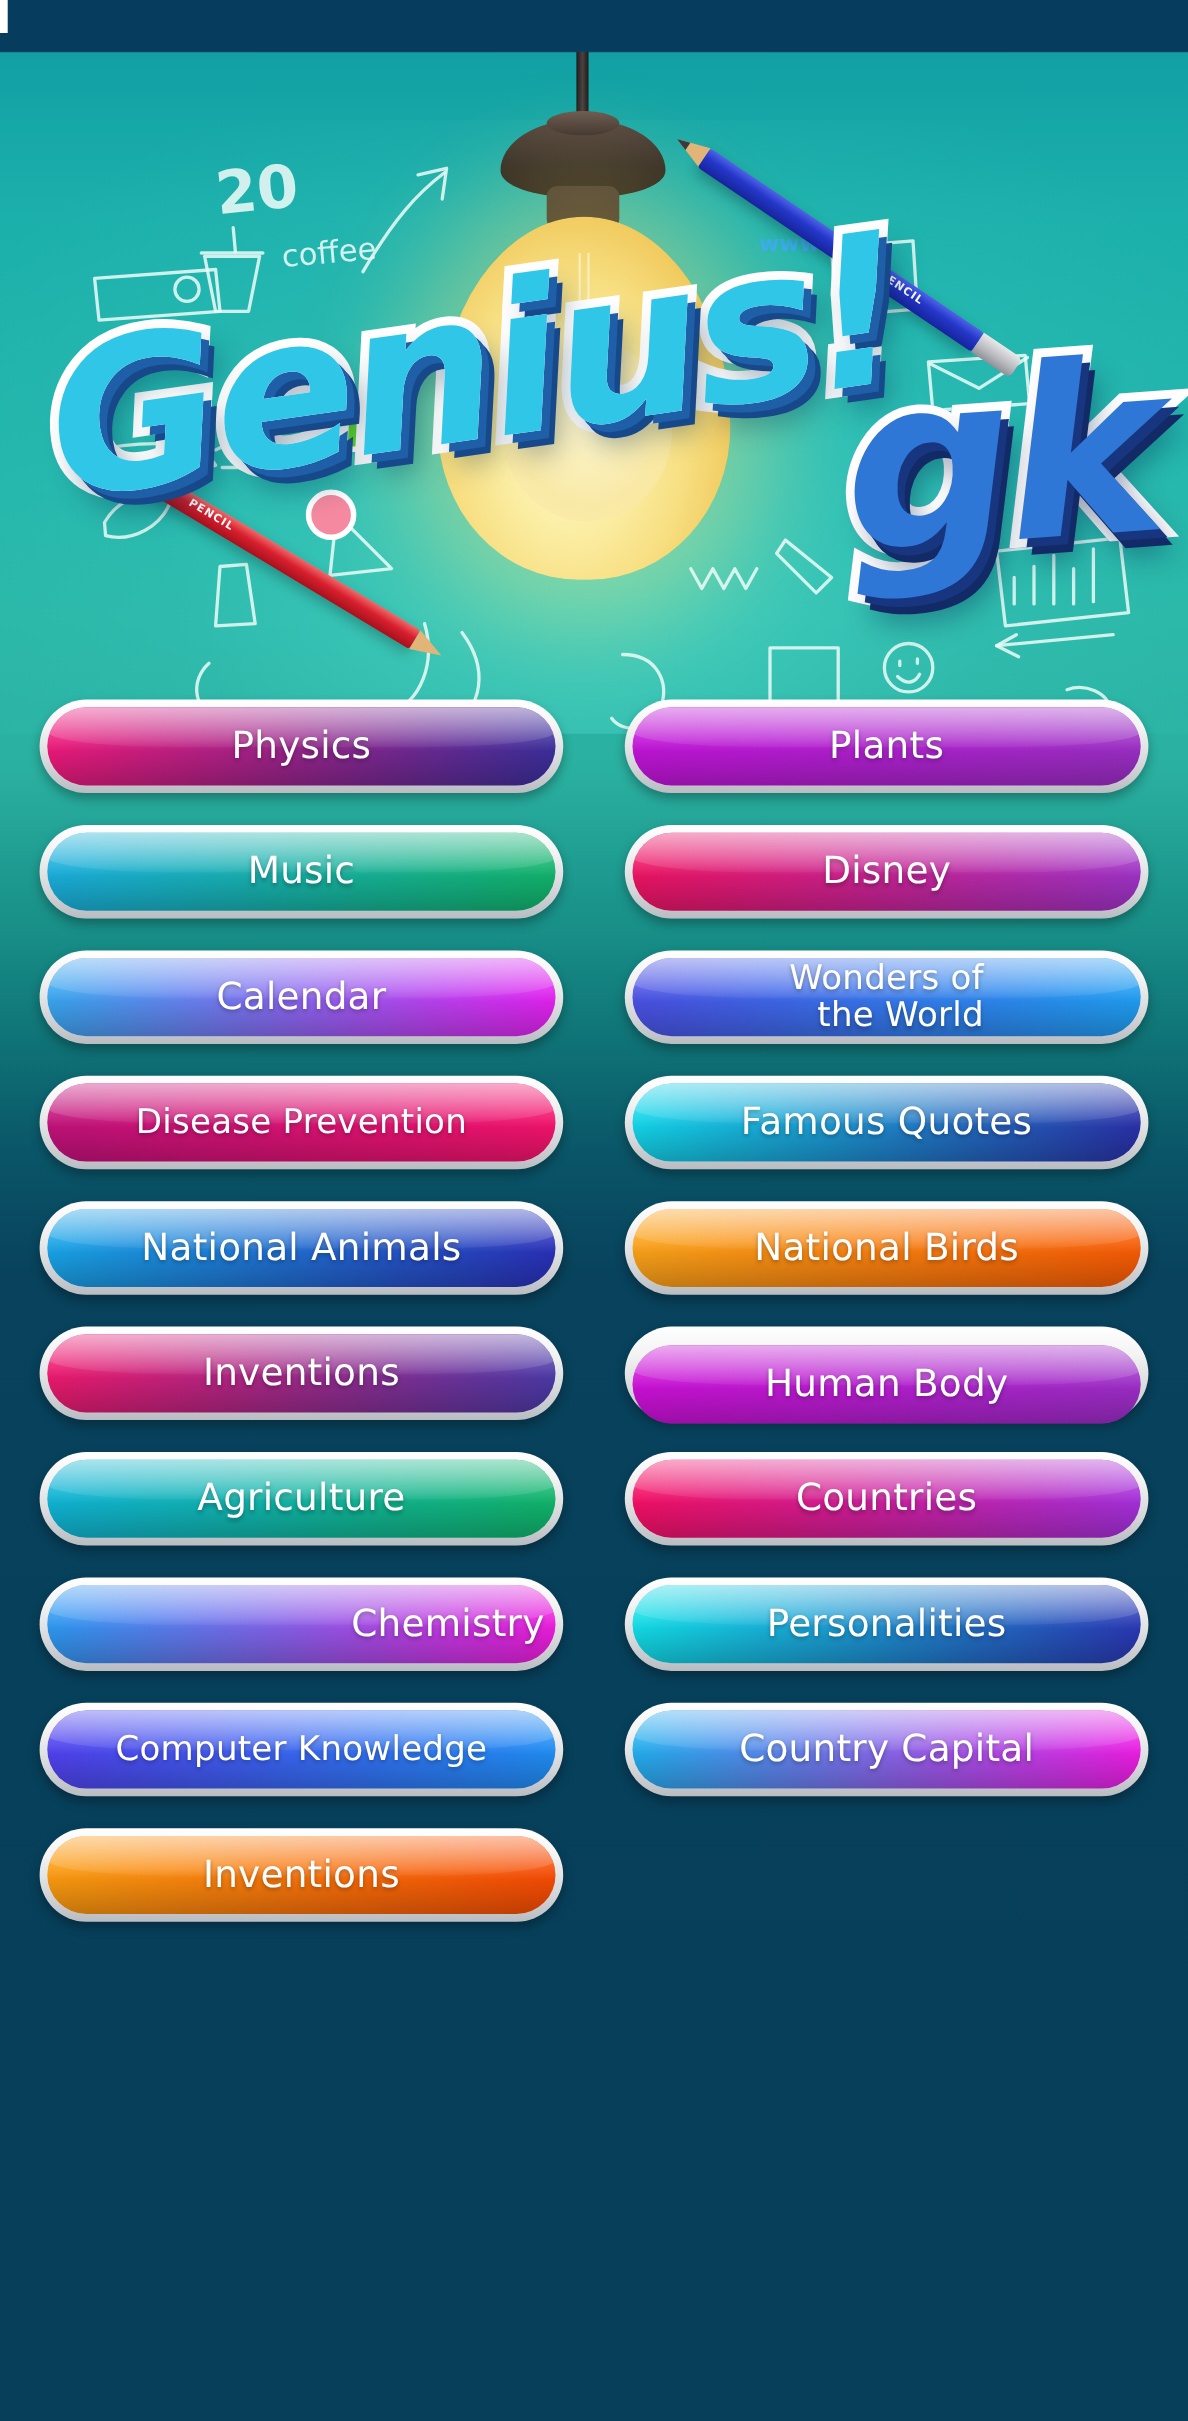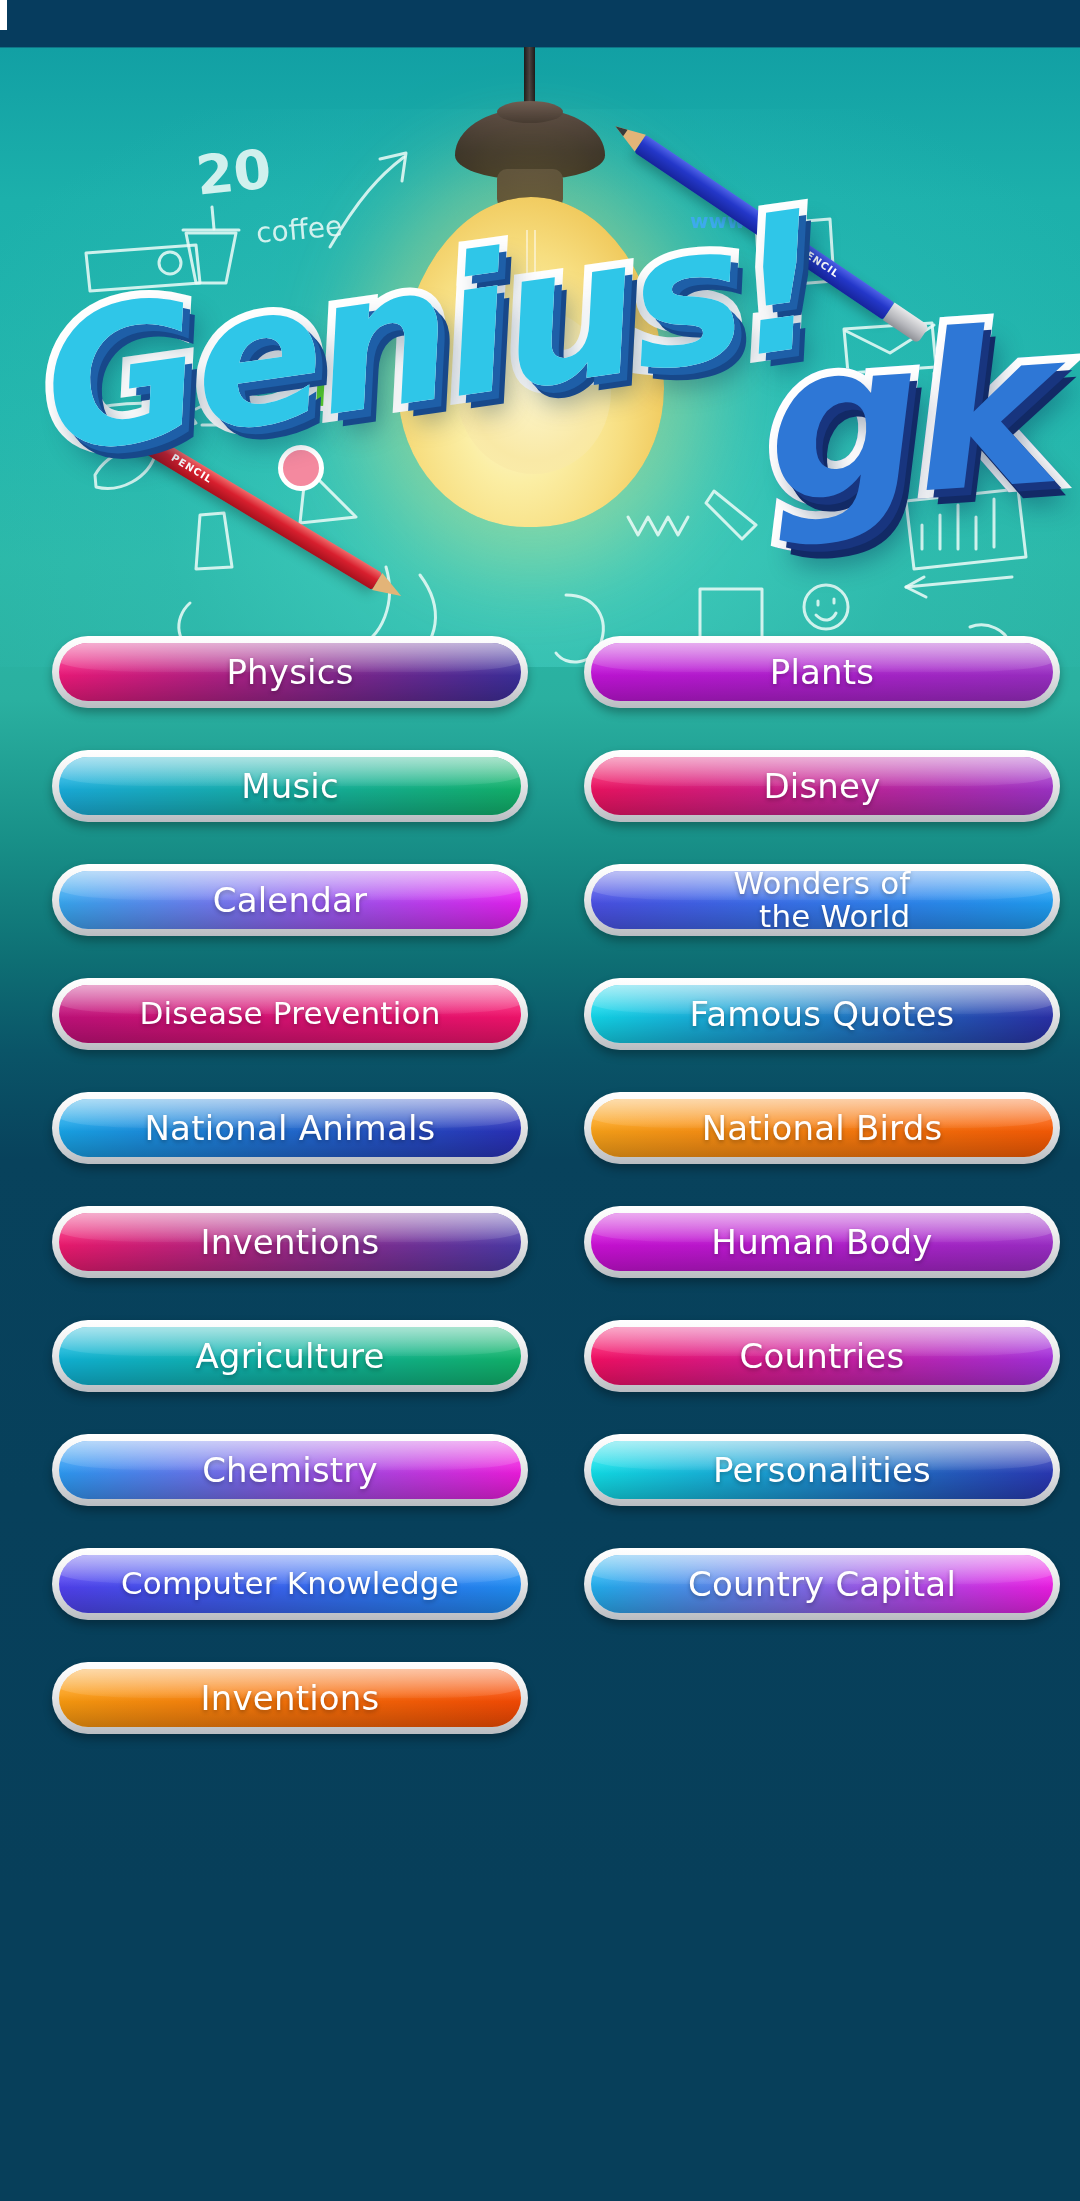--- a/index.html
+++ b/index.html
@@ -178,21 +178,21 @@
   .grid{
     position:absolute; left:0; top:636px; width:1080px;
     display:grid;
     grid-template-columns:476px 476px;
     column-gap:56px;
     row-gap:8px;
     justify-content:center;
   }
   .cell{ position:relative; height:106px; }
   .btn{
-    position:absolute; left:16px; top:0; width:100%; height:72px;
+    position:absolute; left:0; top:0; width:100%; height:85px;
     border-radius:50px;
     border:none;
     padding:7px;
     background:linear-gradient(180deg,#ffffff 0%, #f3f3f3 30%, #d2d4d7 72%, #b9bcc1 100%);
     box-shadow:0 5px 10px rgba(0,0,0,.30);
     cursor:pointer;
     display:block;
   }
   .btn .face{
     width:100%; height:100%;
@@ -404,21 +404,21 @@
       <div class="cell">
         <button class="btn">
           <span class="face" style="background: linear-gradient(100deg, rgb(240, 25, 110) 0%, rgb(74, 58, 168) 100%);">
             <span style="position: absolute; inset: 0px; border-radius: 44px; pointer-events: none; background: linear-gradient(rgba(255, 255, 255, 0.38) 0%, rgba(255, 255, 255, 0.1) 42%, rgba(0, 0, 0, 0.04) 56%, rgba(0, 0, 0, 0.22) 100%);"></span>
             <span class="label">Inventions</span>
           </span>
         </button>
       </div>
       <div class="cell">
         <button class="btn">
-          <span class="face" style="background: linear-gradient(100deg, rgb(204, 15, 214) 0%, rgb(155, 45, 198) 100%);">
+          <span class="face" style="background: linear-gradient(100deg, rgb(204, 15, 214) 0%, rgb(155, 45, 198) 100%); margin-top: 10px;">
             <span style="position: absolute; inset: 0px; border-radius: 44px; pointer-events: none; background: linear-gradient(rgba(255, 255, 255, 0.38) 0%, rgba(255, 255, 255, 0.1) 42%, rgba(0, 0, 0, 0.04) 56%, rgba(0, 0, 0, 0.22) 100%);"></span>
             <span class="label">Human Body</span>
           </span>
         </button>
       </div>
       <div class="cell">
         <button class="btn">
           <span class="face" style="background: linear-gradient(100deg, rgb(16, 180, 216) 0%, rgb(17, 180, 106) 100%);">
             <span style="position: absolute; inset: 0px; border-radius: 44px; pointer-events: none; background: linear-gradient(rgba(255, 255, 255, 0.38) 0%, rgba(255, 255, 255, 0.1) 42%, rgba(0, 0, 0, 0.04) 56%, rgba(0, 0, 0, 0.22) 100%);"></span>
             <span class="label">Agriculture</span>
@@ -428,21 +428,21 @@
       <div class="cell">
         <button class="btn">
           <span class="face" style="background: linear-gradient(100deg, rgb(245, 15, 99) 0%, rgb(164, 48, 220) 100%);">
             <span style="position: absolute; inset: 0px; border-radius: 44px; pointer-events: none; background: linear-gradient(rgba(255, 255, 255, 0.38) 0%, rgba(255, 255, 255, 0.1) 42%, rgba(0, 0, 0, 0.04) 56%, rgba(0, 0, 0, 0.22) 100%);"></span>
             <span class="label">Countries</span>
           </span>
         </button>
       </div>
       <div class="cell">
         <button class="btn">
-          <span class="face" style="background: linear-gradient(100deg, rgb(42, 155, 242) 0%, rgb(239, 27, 221) 100%);">
+          <span class="face" style="background: linear-gradient(100deg, rgb(42, 155, 242) 0%, rgb(239, 27, 221) 100%); justify-content: flex-end;">
             <span style="position: absolute; inset: 0px; border-radius: 44px; pointer-events: none; background: linear-gradient(rgba(255, 255, 255, 0.38) 0%, rgba(255, 255, 255, 0.1) 42%, rgba(0, 0, 0, 0.04) 56%, rgba(0, 0, 0, 0.22) 100%);"></span>
             <span class="label">Chemistry</span>
           </span>
         </button>
       </div>
       <div class="cell">
         <button class="btn">
           <span class="face" style="background: linear-gradient(100deg, rgb(17, 224, 232) 0%, rgb(42, 54, 180) 100%);">
             <span style="position: absolute; inset: 0px; border-radius: 44px; pointer-events: none; background: linear-gradient(rgba(255, 255, 255, 0.38) 0%, rgba(255, 255, 255, 0.1) 42%, rgba(0, 0, 0, 0.04) 56%, rgba(0, 0, 0, 0.22) 100%);"></span>
             <span class="label">Personalities</span>

